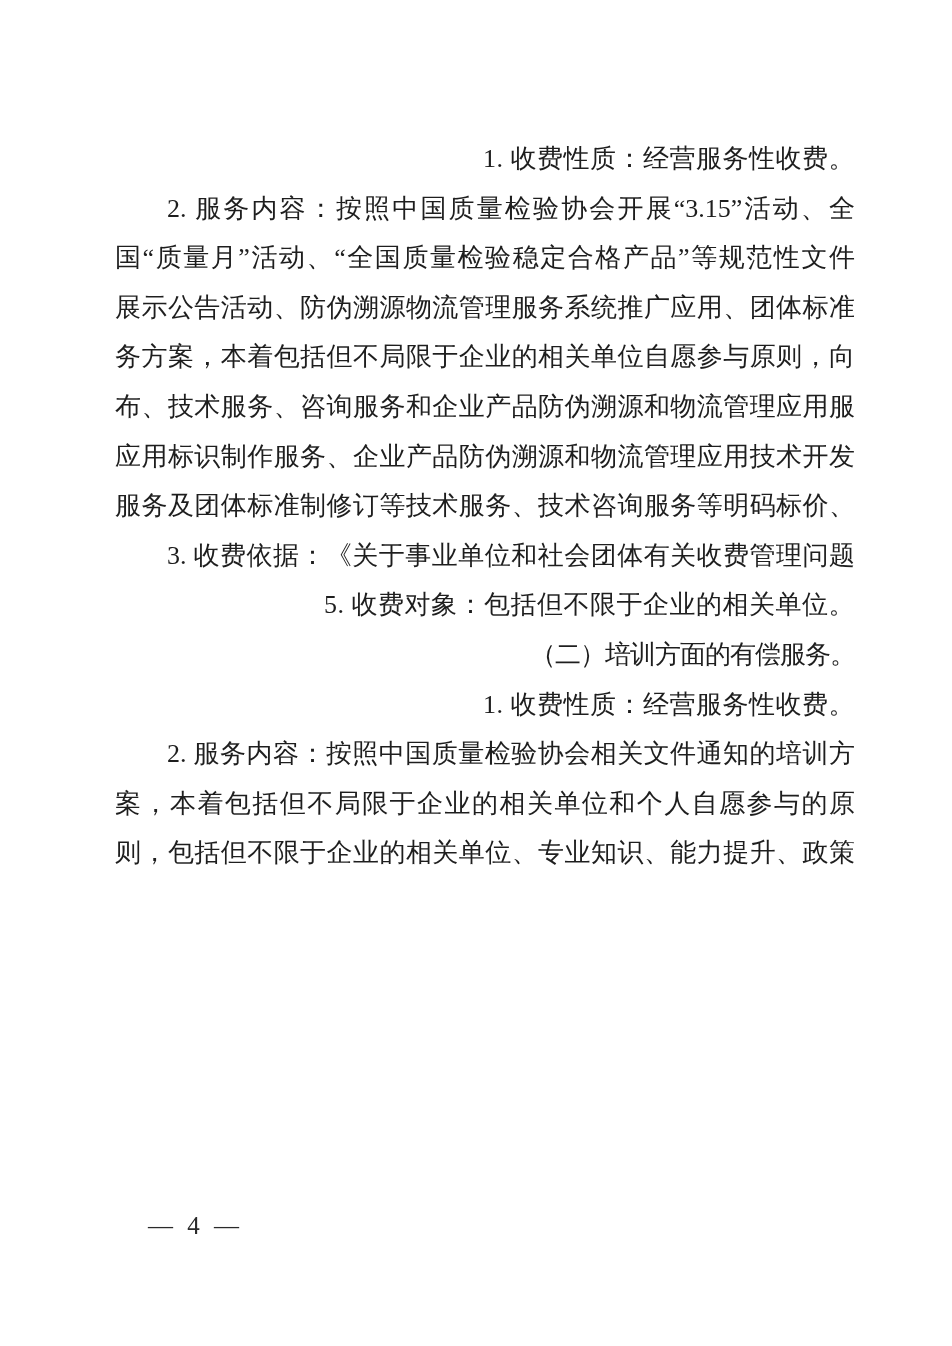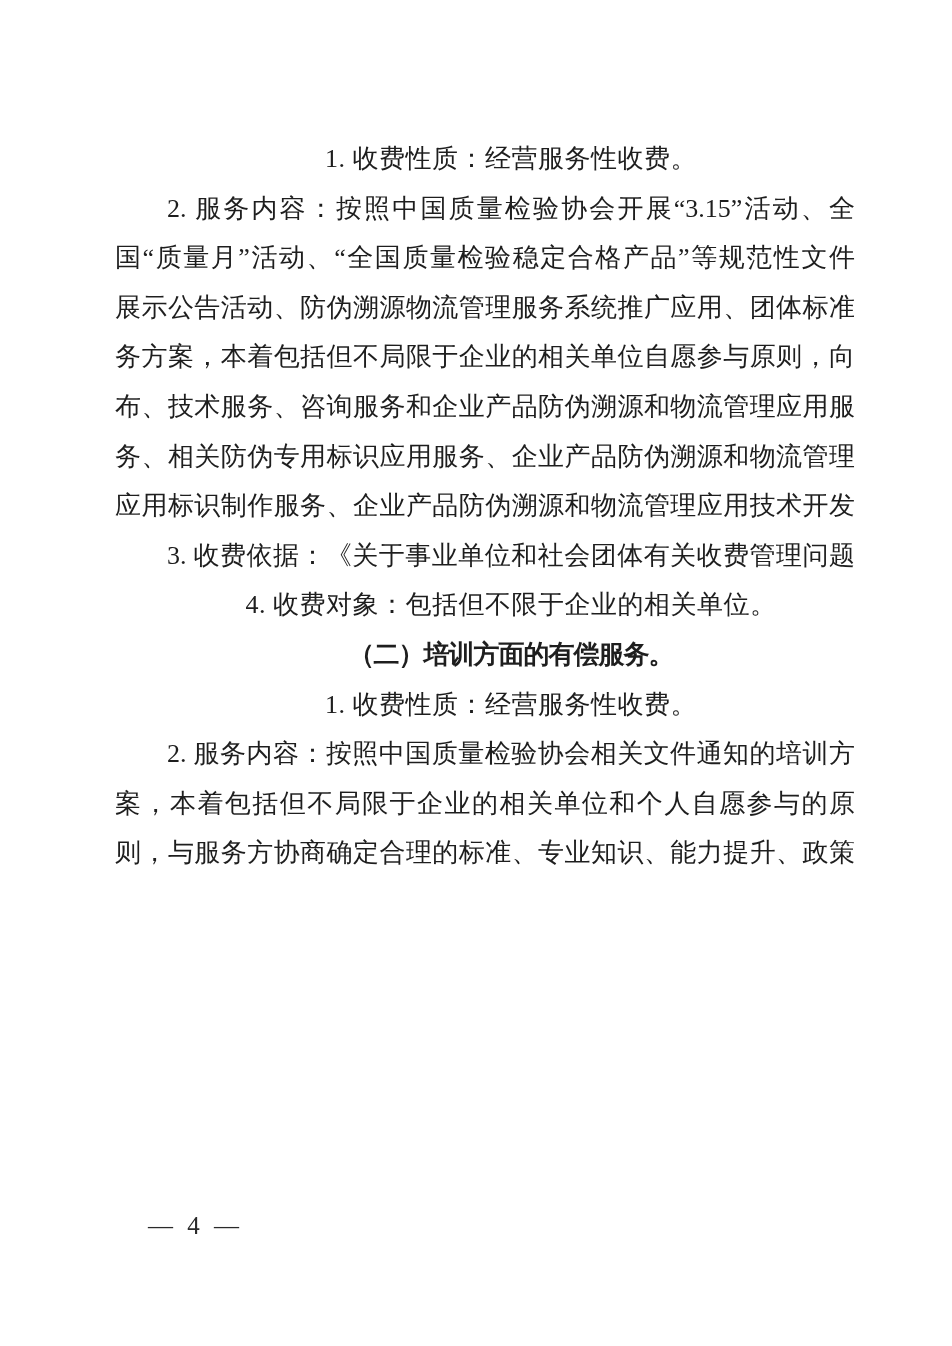--- a/index.html
+++ b/index.html
@@ -22,34 +22,34 @@
     left: 115px;
     top: 134px;
     width: 740px;
   }
   .doc-line {
     height: 49.6px;
     line-height: 49.6px;
     font-size: 26px;
     letter-spacing: 0.5px;
     white-space: nowrap;
-    text-align: center;
+    text-align: right;
   }
   .doc-line.indent {
     text-indent: 2em;
   }
   .doc-line.justify {
     white-space: normal;
     text-align: justify;
     text-align-last: justify;
     text-justify: inter-character;
     letter-spacing: 0;
   }
   .doc-line.heading {
-    font-weight: bold;
+    font-weight: normal;
     font-size: 26px;
     letter-spacing: -1px;
   }
   .doc-line.compress {
     letter-spacing: -2px;
   }
   .page-footer {
     position: absolute;
     left: 148px;
     top: 1206px;
@@ -63,24 +63,24 @@
 <body>
 
 <div class="page">
   <div class="text-block">
       <div class="doc-line indent">1. 收费性质：经营服务性收费。</div>
       <div class="doc-line indent justify">2. 服务内容：按照中国质量检验协会开展“3.15”活动、全</div>
       <div class="doc-line justify">国“质量月”活动、“全国质量检验稳定合格产品”等规范性文件</div>
       <div class="doc-line justify">展示公告活动、防伪溯源物流管理服务系统推广应用、团体标准</div>
       <div class="doc-line justify">务方案，本着包括但不局限于企业的相关单位自愿参与原则，向</div>
       <div class="doc-line justify">布、技术服务、咨询服务和企业产品防伪溯源和物流管理应用服</div>
-      <div class="doc-line justify">务、相关防伪专用标识应用服务、企业产品防伪溯源和物流管理</div>
       <div class="doc-line justify">应用标识制作服务、企业产品防伪溯源和物流管理应用技术开发</div>
+      <div class="doc-line justify">服务及团体标准制修订等技术服务、技术咨询服务等明码标价、</div>
       <div class="doc-line indent justify">3. 收费依据：《关于事业单位和社会团体有关收费管理问题</div>
-      <div class="doc-line indent">4. 收费对象：包括但不限于企业的相关单位。</div>
+      <div class="doc-line indent">5. 收费对象：包括但不限于企业的相关单位。</div>
       <div class="doc-line heading indent">（二）培训方面的有偿服务。</div>
       <div class="doc-line indent">1. 收费性质：经营服务性收费。</div>
       <div class="doc-line indent justify">2. 服务内容：按照中国质量检验协会相关文件通知的培训方</div>
       <div class="doc-line justify">案，本着包括但不局限于企业的相关单位和个人自愿参与的原</div>
-      <div class="doc-line justify">则，与服务方协商确定合理的标准、专业知识、能力提升、政策</div>
+      <div class="doc-line justify">则，包括但不限于企业的相关单位、专业知识、能力提升、政策</div>
     </div>
   <div class="page-footer">— 4 —</div>
 </div>
 
 </body></html>

